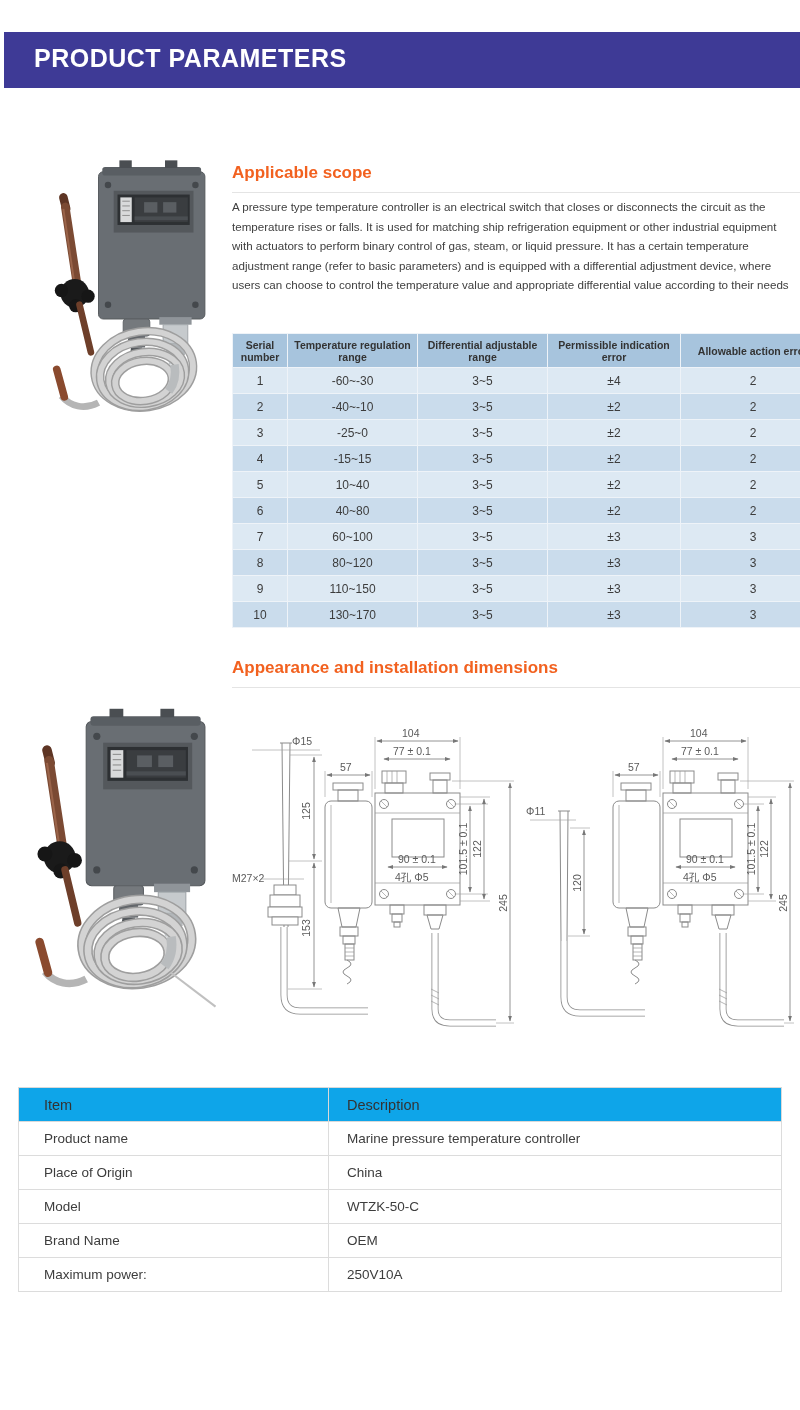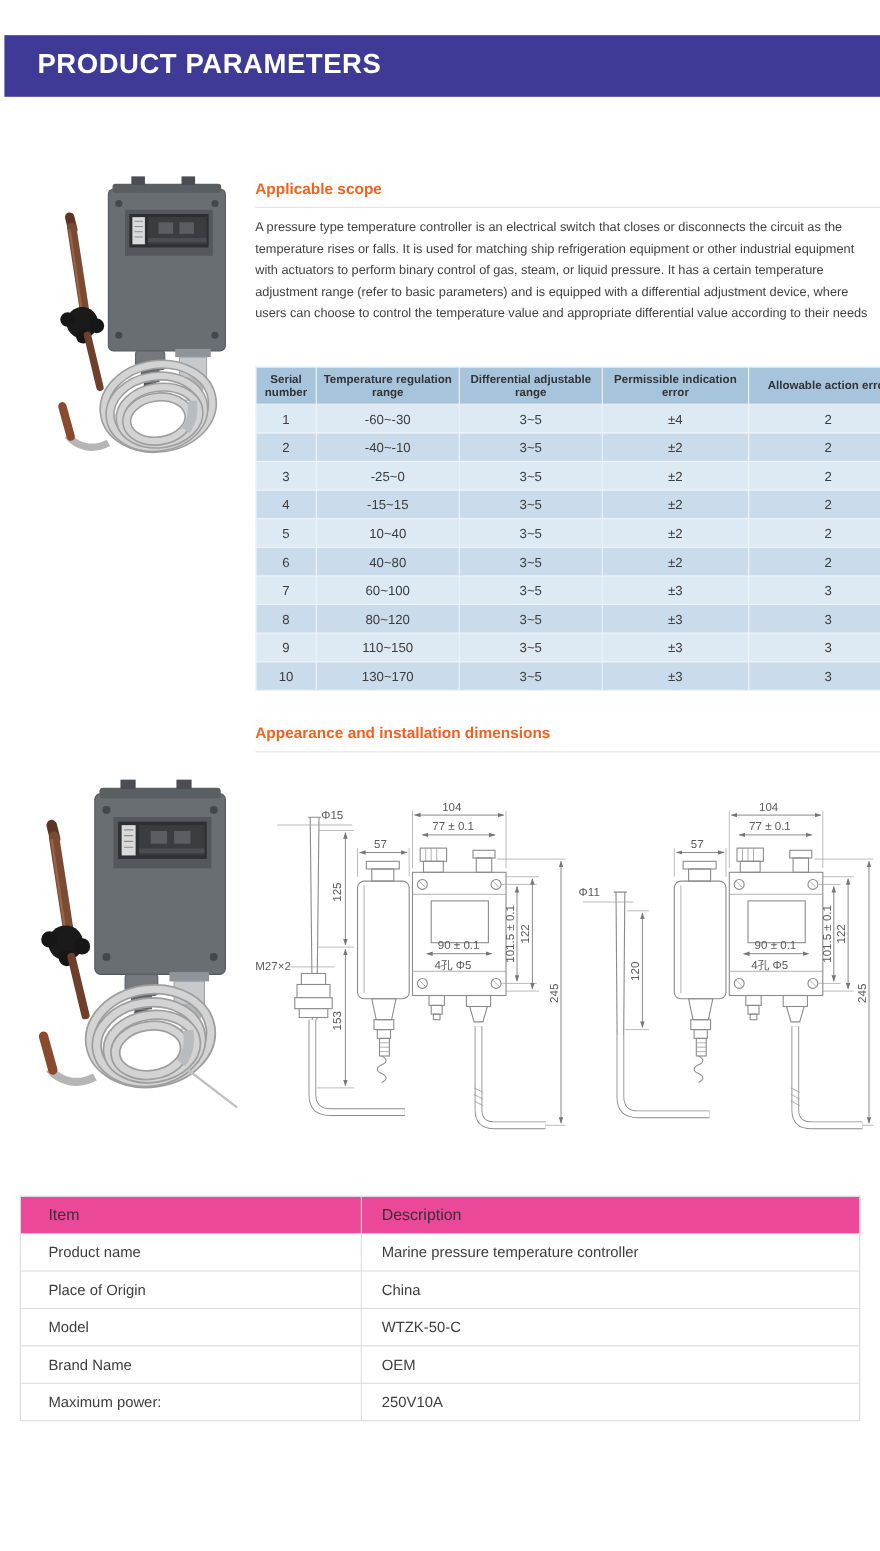--- a/index.html
+++ b/index.html
@@ -9,21 +9,21 @@
   }
   
   .banner{position:absolute;left:4px;top:32px;width:800px;height:56px;background:#3e3a96;}
   .banner h1{
     margin:0;position:absolute;left:30px;top:12px;color:#fff;font-size:25px;
     font-weight:bold;letter-spacing:.5px;font-stretch:condensed;
   }
   
   .sec-head{position:absolute;left:232px;right:0;}
   .sec-head h2{
-    margin:0;color:#f2611f;font-size:14px;font-weight:bold;
+    margin:0;color:#f2611f;font-size:17px;font-weight:bold;
     padding-bottom:9px;border-bottom:1px solid #e4e4e4;
   }
   #scope-head{top:163px;}
   #dim-head{top:658px;}
   
   .scope-text{
     position:absolute;left:232px;top:197px;width:558px;margin:0;
     font-size:11.6px;line-height:19.6px;color:#404040;
   }
   
@@ -47,21 +47,21 @@
   .ptable th:nth-child(4){width:128px;}
   .ptable th:nth-child(5){width:140px;}
   .ptable tbody tr:nth-child(odd) td{background:#dde9f3;}
   .ptable tbody tr:nth-child(even) td{background:#cadcec;}
   
   .stable{
     position:absolute;left:18px;top:1087px;width:764px;
     border-collapse:collapse;table-layout:fixed;border:1px solid #d7d7d7;
   }
   .stable th{
-    background:#ec4899;font-size:14.5px;font-weight:normal;color:#333;
+    background:#0ea5e9;font-size:14.5px;font-weight:normal;color:#333;
     height:33px;text-align:left;border:1px solid #d9d9d9;padding:0 0 0 25px;
   }
   .stable th:nth-child(1){width:284px;}
   .stable td{
     font-size:13.5px;color:#3d3d3d;height:33px;text-align:left;
     border:1px solid #dcdcdc;padding:0 0 0 25px;background:#fff;
   }
   .stable td:nth-child(2), .stable th:nth-child(2){padding-left:18px;}
   
   .photo{position:absolute;}

